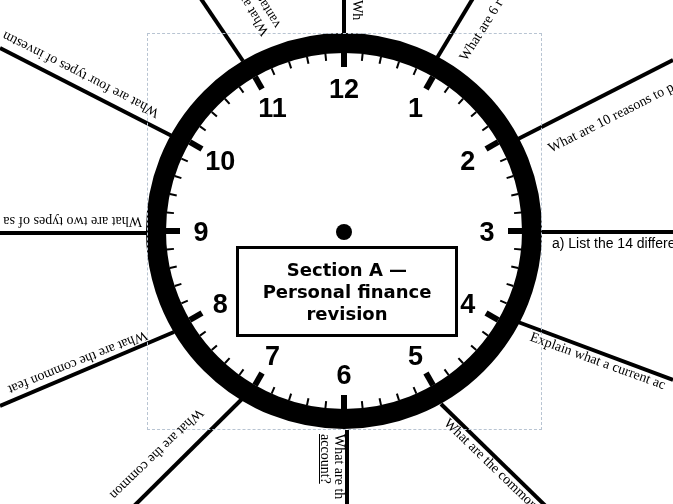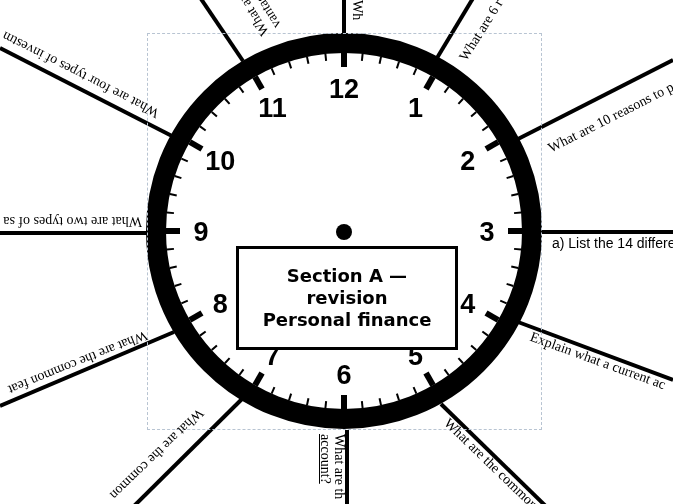--- a/index.html
+++ b/index.html
@@ -3,21 +3,21 @@
   <meta charset="utf-8">
   <style>
     html, body { margin: 0; padding: 0; background: #ffffff; }
     body { width: 673px; height: 504px; overflow: hidden; position: relative; }
     #canvas { position: absolute; left: 0; top: 0; width: 673px; height: 504px; }
     .selection-frame {
       position: absolute; left: 147px; top: 33px; width: 395px; height: 397px;
       border: 1px dashed #b8c4d2; box-sizing: border-box; pointer-events: none;
     }
     .title-box {
-      position: absolute; left: 236px; top: 246px; width: 222px; height: 104px;
+      position: absolute; left: 236px; top: 246px; width: 222px; height: 91px;
       border: 3px solid #000; box-sizing: border-box; background: #fff;
       display: flex; align-items: center; justify-content: center; text-align: center;
       font-family: "DejaVu Sans", sans-serif; font-weight: bold; font-size: 18px; line-height: 22px;
       color: #000;
     }
     .spoke-label {
       position: absolute; font-family: "Liberation Serif", serif; font-size: 14px;
       color: #000; white-space: nowrap; transform-origin: 0 0; line-height: 14px;
     }
     .right-label {
@@ -131,22 +131,22 @@
     </g>
 
   <circle cx="344" cy="232" r="8" fill="#000"></circle>
 </svg>
 
 <div class="selection-frame"></div>
 
 <div class="title-box">
   <div>
     <div>Section A —</div>
+    <div>Personal finance</div>
     <div>revision</div>
-    <div>Personal finance</div>
   </div>
 </div>
 
 <div class="spoke-label" style="left:364px; top:0px; transform: rotate(90deg); transform-origin:0 0;">Wh</div>
 
 <div class="spoke-label" style="left:457px; top:56px; transform: rotate(-58deg);">What are 6 r</div>
 
 <div class="spoke-label" style="left:546px; top:143px; transform: rotate(-27deg);">What are 10 reasons to p</div>
 
 <div class="right-label">

